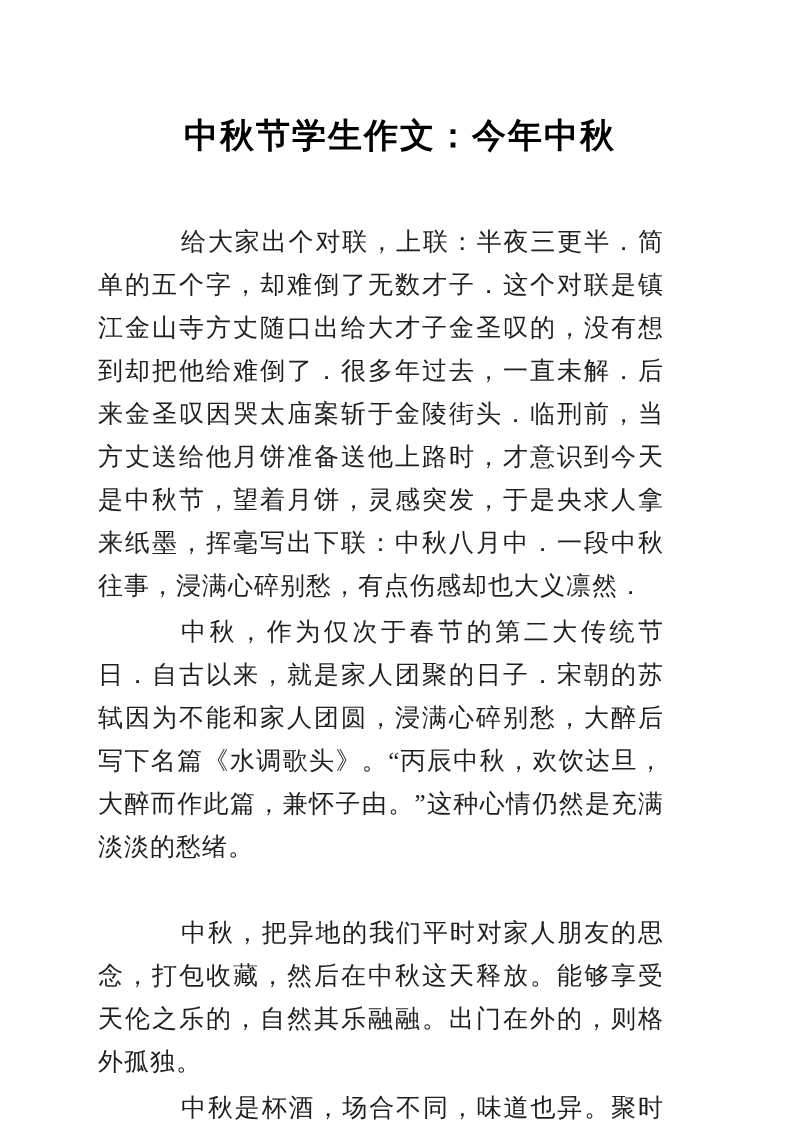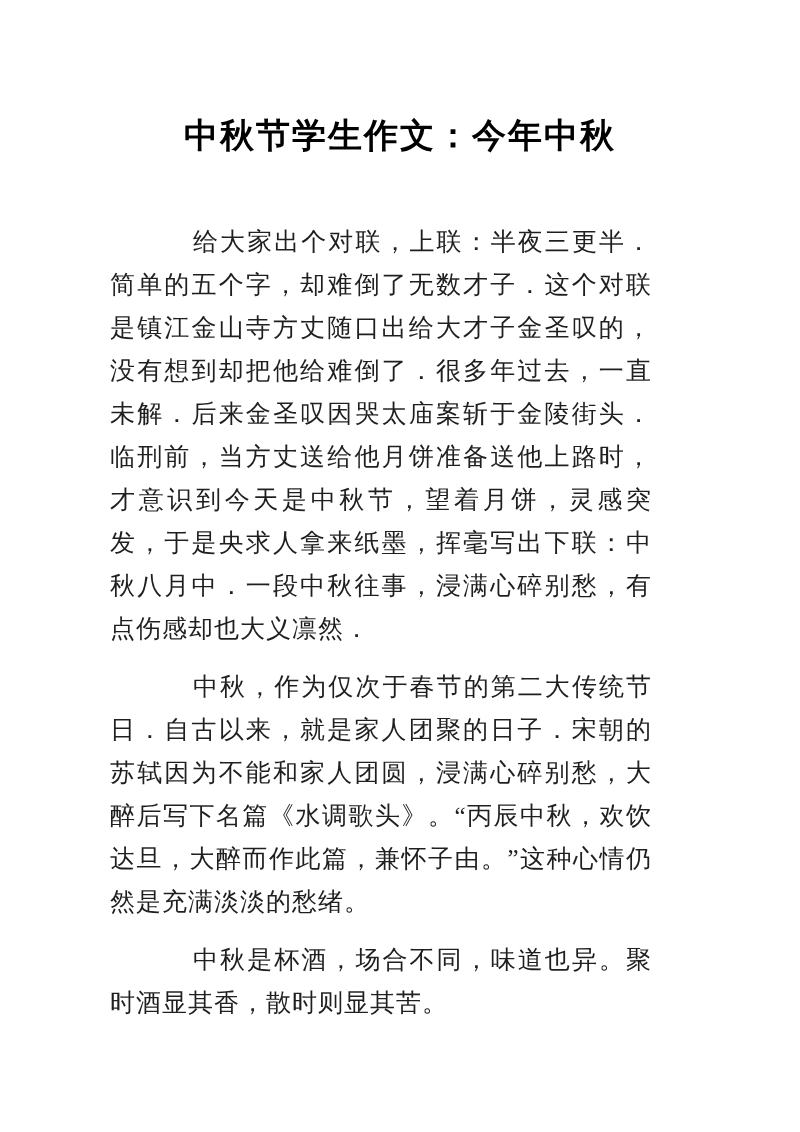--- a/index.html
+++ b/index.html
@@ -38,32 +38,33 @@
     margin-left: 95px;
     width: 572px;
     font-size: 25px;
     line-height: 43px;
     letter-spacing: 1px;
     color: var(--text);
     text-align: justify;
     text-justify: inter-ideograph;
   }
   .content p {
-    margin: 15px;
+    margin: 3px;
     padding: 0;
     text-indent: 83px;
   }
   .content p.gap-before {
     margin-top: 43px;
   }
 </style>
 </head>
 <body>
 
 <div class="page">
   <h1 class="doc-title">中秋节学生作文：今年中秋</h1>
 
   <div class="content">
     <p>给大家出个对联，上联：半夜三更半．简单的五个字，却难倒了无数才子．这个对联是镇江金山寺方丈随口出给大才子金圣叹的，没有想到却把他给难倒了．很多年过去，一直未解．后来金圣叹因哭太庙案斩于金陵街头．临刑前，当方丈送给他月饼准备送他上路时，才意识到今天是中秋节，望着月饼，灵感突发，于是央求人拿来纸墨，挥毫写出下联：中秋八月中．一段中秋往事，浸满心碎别愁，有点伤感却也大义凛然．</p>
     <p>中秋，作为仅次于春节的第二大传统节日．自古以来，就是家人团聚的日子．宋朝的苏轼因为不能和家人团圆，浸满心碎别愁，大醉后写下名篇《水调歌头》。“丙辰中秋，欢饮达旦，大醉而作此篇，兼怀子由。”这种心情仍然是充满淡淡的愁绪。</p>
+    <p class="gap-before">中秋，把异地的我们平时对家人朋友的思念，打包收藏，然后在中秋这天释放。能够享受天伦之乐的，自然其乐融融。出门在外的，则格外孤独。</p>
     <p>中秋是杯酒，场合不同，味道也异。聚时酒显其香，散时则显其苦。</p>
   </div>
 </div>
 
 </body></html>

